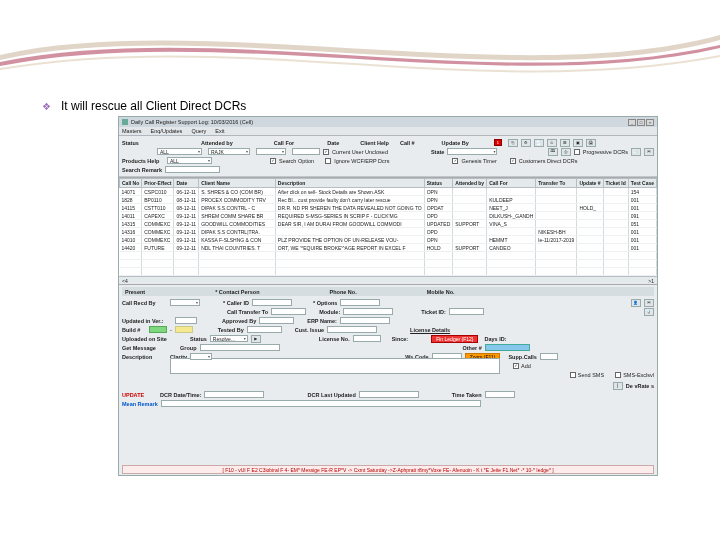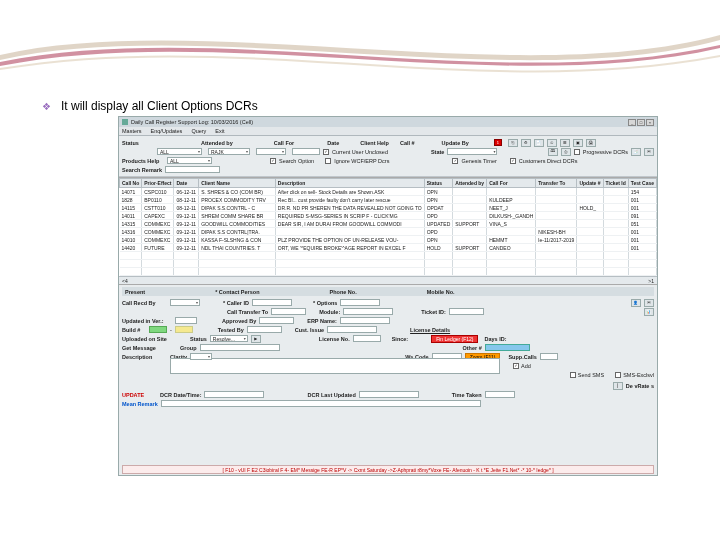--- a/index.html
+++ b/index.html
@@ -45,21 +45,21 @@
 <body>
 
 <svg class="swoosh" viewBox="0 0 720 90">
   <path d="M0,55 C200,10 520,90 720,35 L720,40 C520,95 200,15 0,60 Z" fill="#c7b299" opacity="0.55"></path>
   <path d="M0,62 C220,18 500,95 720,45 L720,48 C500,98 220,22 0,66 Z" fill="#b8566f" opacity="0.65"></path>
   <path d="M0,68 C240,28 480,100 720,55 L720,57 C480,102 240,30 0,70 Z" fill="#d6c3a8" opacity="0.5"></path>
 </svg>
 
 <div class="bullet-line">
   <span class="diamond">❖</span>
-  <span>It will display all Client Options DCRs</span>
+  <span>It will rescue all Client Direct DCRs</span>
 </div>
 
 <div class="app">
 
   <div class="titlebar">
     <span style="width:6px;height:6px;background:#6a9;display:inline-block;margin-right:3px;"></span>
     <span class="tcaption">Daily Call Register Support Log: 10/03/2016 (Cell)</span>
     <span class="wbtn">_</span>
     <span class="wbtn">□</span>
     <span class="wbtn">×</span>

